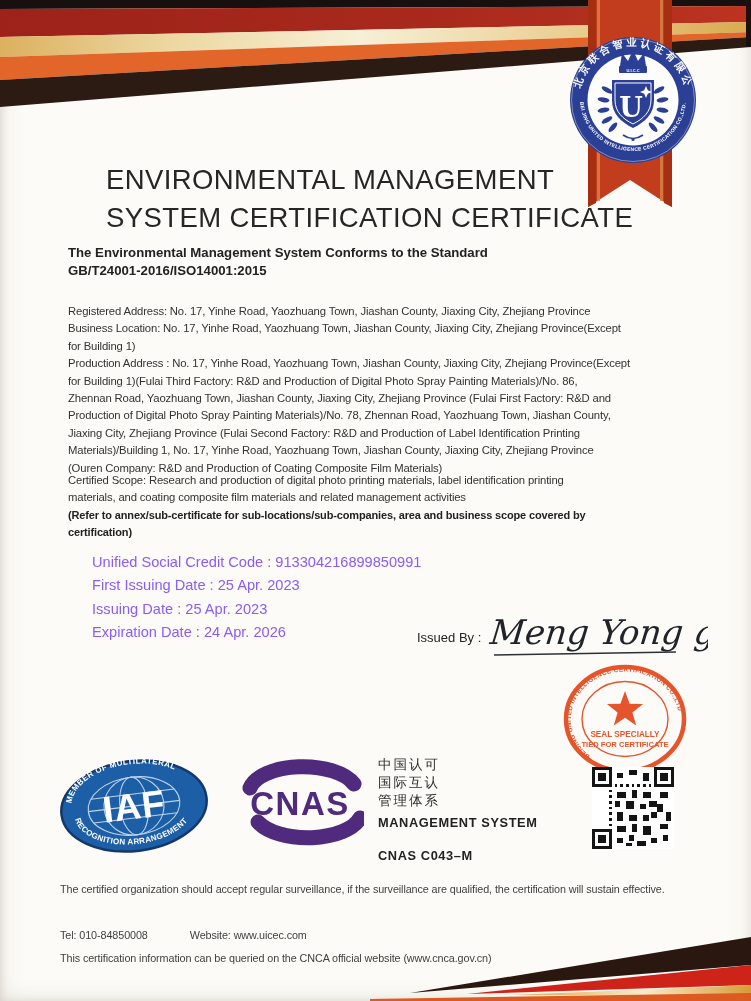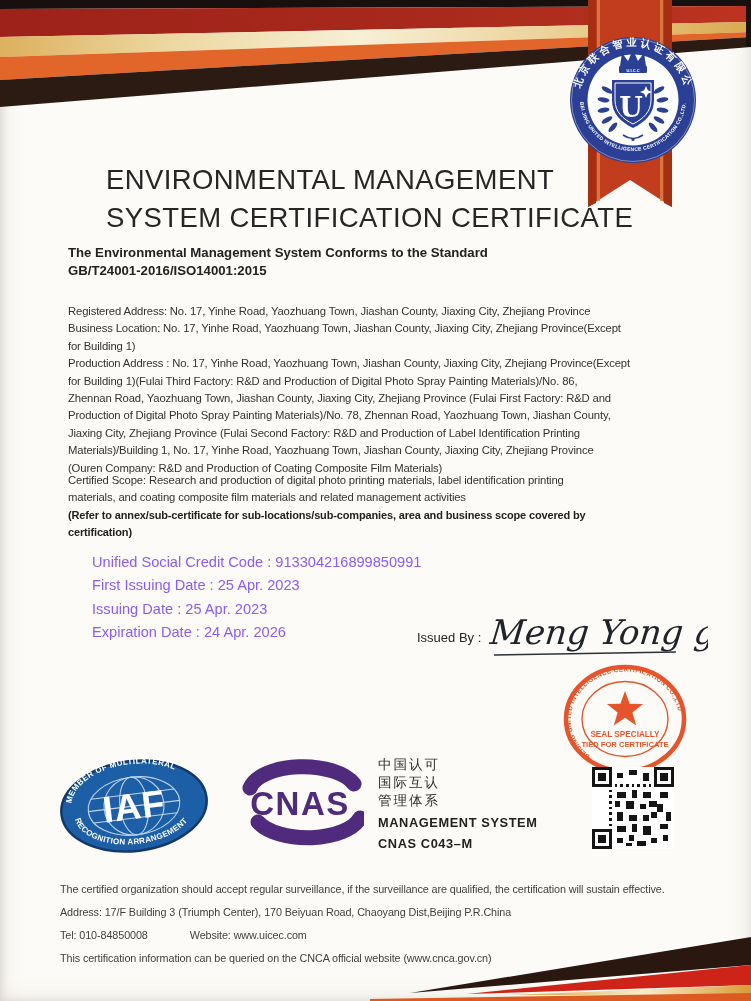--- a/index.html
+++ b/index.html
@@ -25,21 +25,21 @@
   .scope-note{left:68px;top:507px;font-size:11px;line-height:17.4px;color:#222;font-weight:bold;letter-spacing:-.15px;}
   .details{left:68px;top:551px;font-size:14.6px;line-height:23.4px;color:#8b5cf6;margin-left:24px;}
   .detail-row .sep{white-space:pre;}
   .issued-label{left:417px;top:630px;font-size:13px;color:#242424;}
   .footer-line{left:60px;font-size:10.8px;color:#3f3f3f;letter-spacing:-.1px;}
   .f1{top:883px;} .f2{top:906px;} .f3{top:929px;} .f4{top:952px;}
   .f3 .website{margin-left:42px;}
   .marks{left:378px;top:756px;}
   .marks-cn{font-size:13.5px;line-height:18.2px;color:#2e2e2e;white-space:pre;letter-spacing:2px;}
   .marks-en{font-size:12.8px;font-weight:bold;color:#222;margin-top:4px;letter-spacing:.6px;}
-  .marks-code{font-size:12.8px;font-weight:bold;color:#222;margin-top:6px;letter-spacing:.6px;}
+  .marks-code{font-size:12.8px;font-weight:bold;color:#222;margin-top:18px;letter-spacing:.6px;}
   svg{display:block;}
 </style>
 </head>
 <body>
 
 <div class="page">
 
   <svg class="abs" style="left:0;top:0" width="751" height="110" viewBox="0 0 751 110">
     <defs>
       <linearGradient id="goldGrad" x1="0" y1="0" x2="1" y2="0">
@@ -280,21 +280,20 @@
       <rect x="9" y="25" width="2" height="2"></rect>
         <rect x="13" y="24" width="2" height="2"></rect>
         <rect x="16" y="26" width="3" height="2"></rect>
       <rect x="21" y="25" width="2" height="2"></rect>
         <rect x="25" y="24" width="2" height="2"></rect>
         <rect x="12" y="27" width="2" height="1"></rect>
     </g>
   </svg>
 
   <div class="abs footer-line f1">The certified organization should accept regular surveillance, if the surveillance are qualified, the certification will sustain effective.</div>
-  <div class="abs footer-line f2">Address: 17/F Building 3 (Triumph Center), 170 Beiyuan Road, Chaoyang Dist,Beijing P.R.China</div>
   <div class="abs footer-line f3">
     <span>Tel: 010-84850008</span><span class="website">Website: www.uicec.com</span>
   </div>
   <div class="abs footer-line f4">This certification information can be queried on the CNCA official website (www.cnca.gov.cn)</div>
 
   <svg class="abs" style="left:0;top:916px" width="751" height="85" viewBox="0 0 751 85">
     <defs>
       <linearGradient id="goldGrad2" x1="0" y1="0" x2="1" y2="0">
         <stop offset="0%" stop-color="#e0a23c"></stop>
           <stop offset="55%" stop-color="#f6ecca"></stop>

